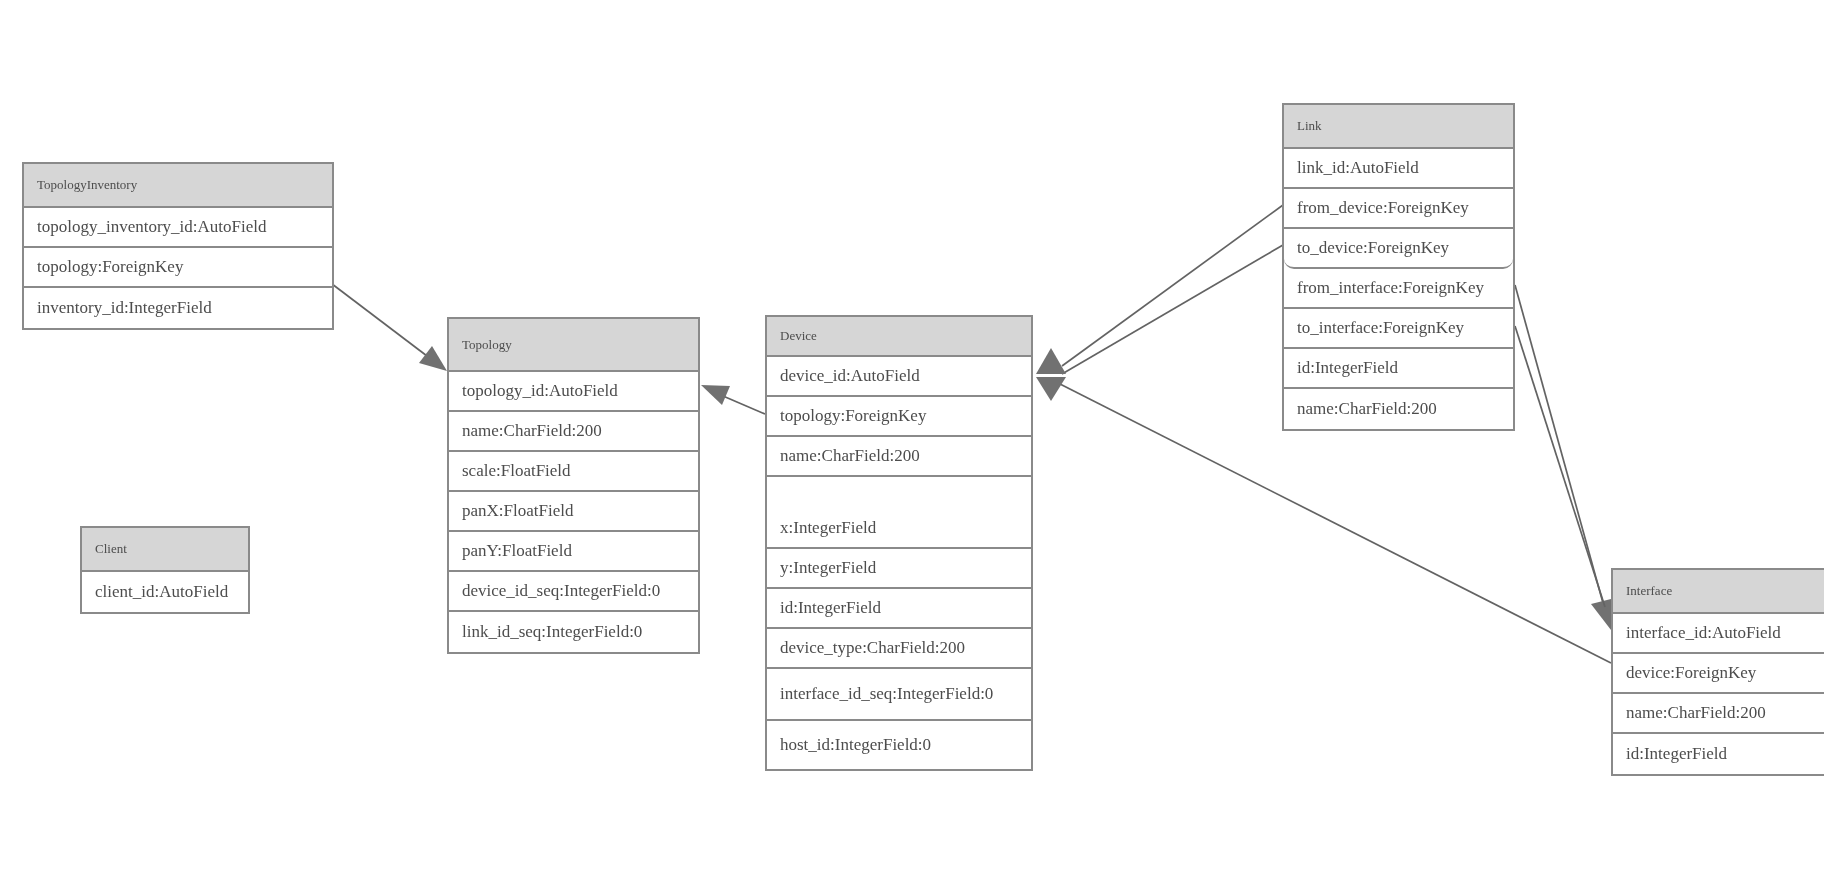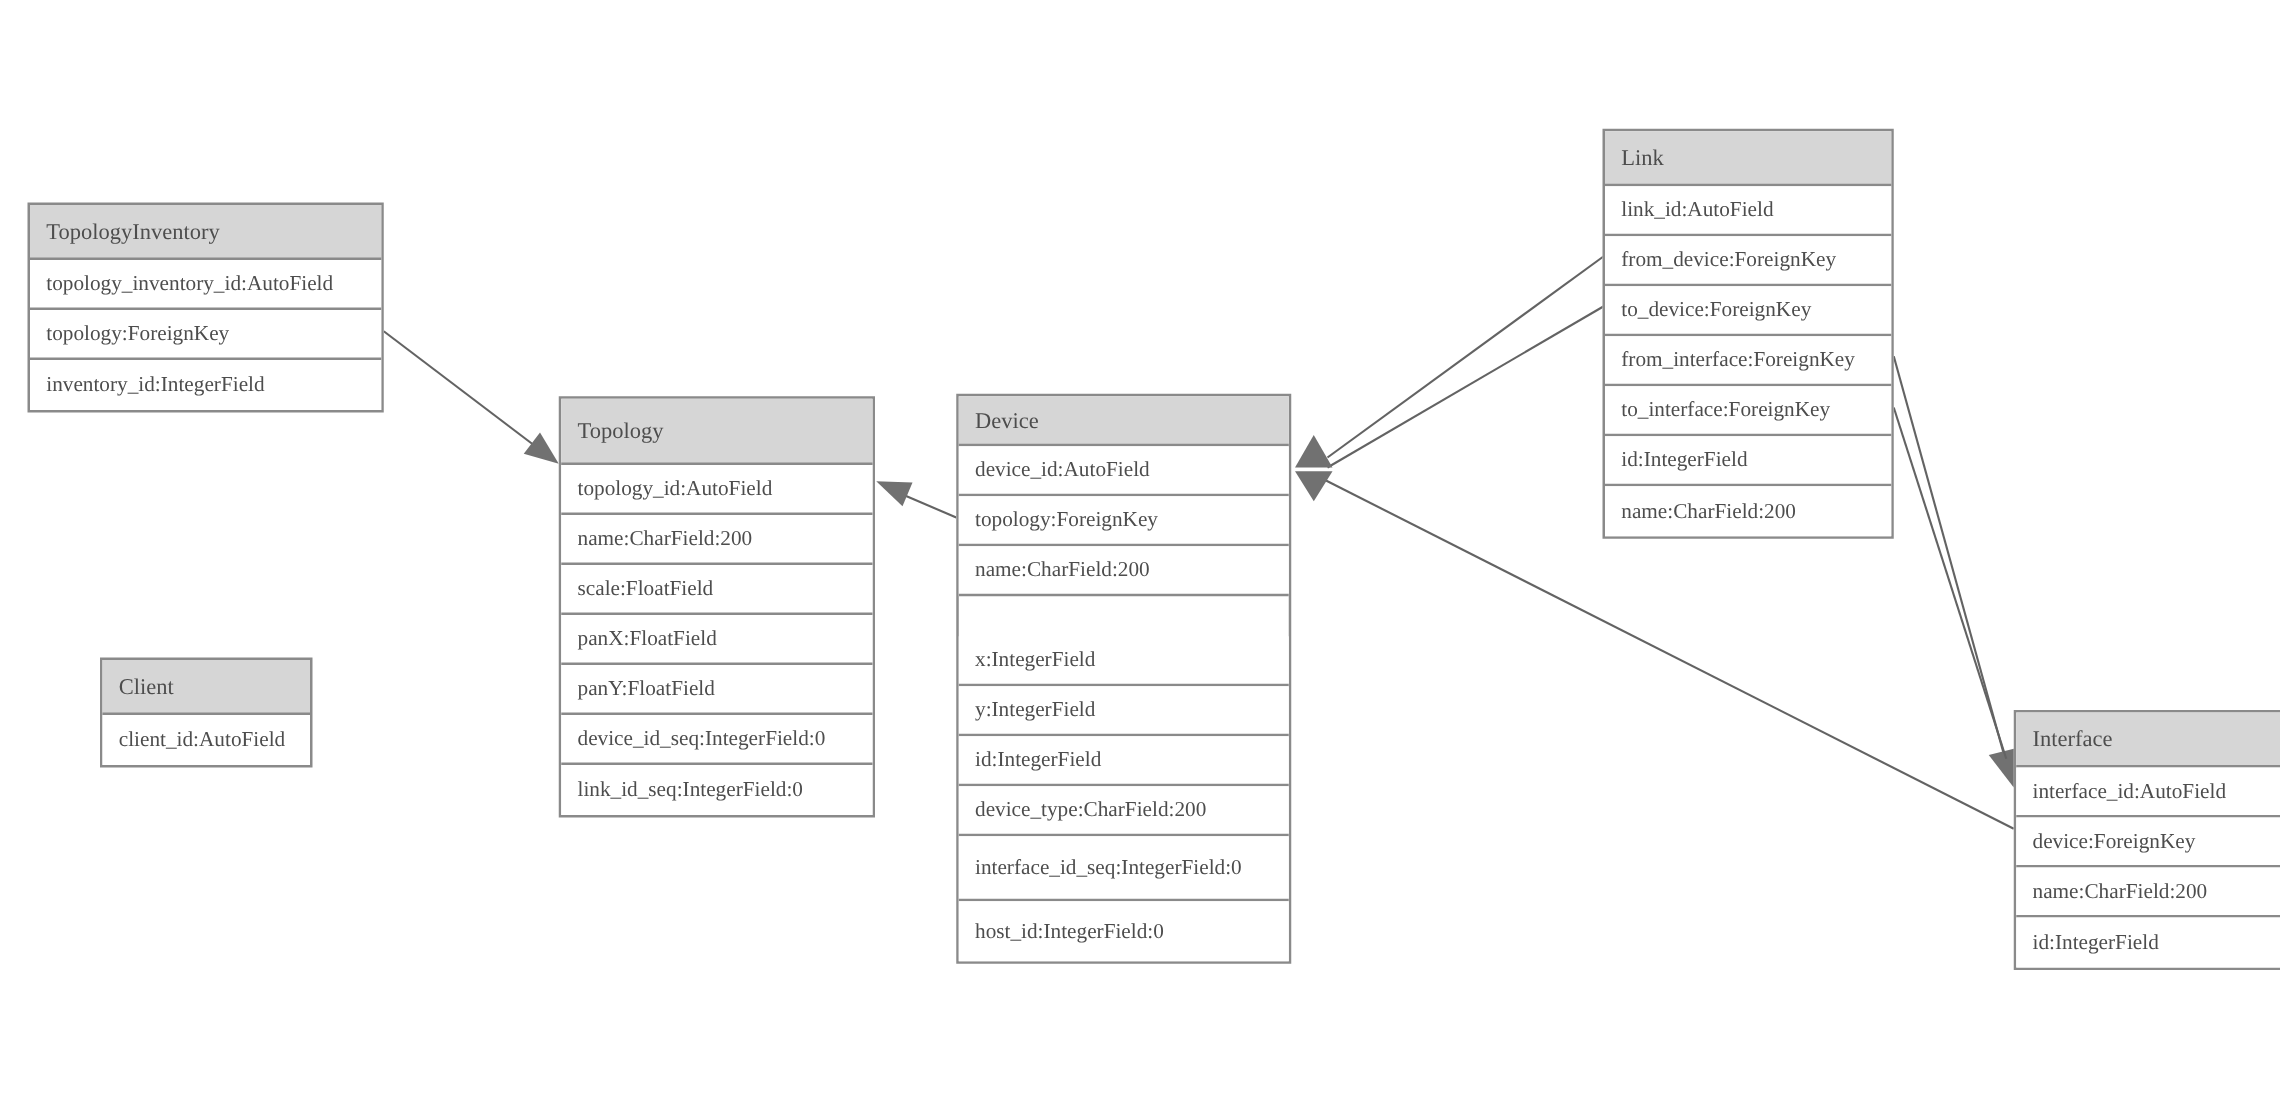--- a/index.html
+++ b/index.html
@@ -37,21 +37,21 @@
     border: 2px solid #8a8a8a;
     background: #ffffff;
   }
   .entity-header {
     box-sizing: border-box;
     border-bottom: 2px solid #8a8a8a;
     background: #d6d6d6;
     display: flex;
     align-items: center;
     padding-left: 13px;
-    font-size: 18px;
+    font-size: 13px;
     color: #4d4d4d;
     white-space: nowrap;
     overflow: hidden;
   }
   .entity-row {
     box-sizing: border-box;
     border-bottom: 2px solid #8a8a8a;
     background: #ffffff;
     display: flex;
     align-items: center;
@@ -77,21 +77,21 @@
       <line x1="1283" y1="205" x2="1062" y2="366" stroke="#636363" stroke-width="1.7"></line>
       <line x1="1283" y1="245" x2="1062" y2="374" stroke="#636363" stroke-width="1.7"></line>
       <line x1="1611" y1="663" x2="1060" y2="384" stroke="#636363" stroke-width="1.7"></line>
       <line x1="1515" y1="285" x2="1603" y2="603" stroke="#636363" stroke-width="1.7"></line>
       <polygon points="1611,630 1591,604 1615,598" fill="#717171"></polygon>
       <line x1="1515" y1="326" x2="1605" y2="607" stroke="#636363" stroke-width="1.7"></line>
       <polygon points="1036,374 1051,348 1066,374" fill="#717171"></polygon>
       <polygon points="1036,377 1066,377 1051,401" fill="#717171"></polygon>
     </svg>
   <div id="entity-layer">
-      <div class="entity" style="left: 22px; top: 162px; width: 285px; border-color: rgb(138, 138, 138);">
+      <div class="entity" style="left: 22px; top: 162px; width: 312px; border-color: rgb(138, 138, 138);">
         <div class="entity-header" style="height: 44px; background: rgb(214, 214, 214); border-color: rgb(138, 138, 138); color: rgb(77, 77, 77);">TopologyInventory</div>
         <div class="entity-row" style="height: 40px; border-color: rgb(138, 138, 138); color: rgb(77, 77, 77);">topology_inventory_id:AutoField</div>
         <div class="entity-row" style="height: 40px; border-color: rgb(138, 138, 138); color: rgb(77, 77, 77);">topology:ForeignKey</div>
         <div class="entity-row" style="height: 40px; border-color: rgb(138, 138, 138); color: rgb(77, 77, 77);">inventory_id:IntegerField</div>
       </div>
       <div class="entity" style="left: 447px; top: 317px; width: 253px; border-color: rgb(138, 138, 138);">
         <div class="entity-header" style="height: 53px; background: rgb(214, 214, 214); border-color: rgb(138, 138, 138); color: rgb(77, 77, 77);">Topology</div>
         <div class="entity-row" style="height: 40px; border-color: rgb(138, 138, 138); color: rgb(77, 77, 77);">topology_id:AutoField</div>
         <div class="entity-row" style="height: 40px; border-color: rgb(138, 138, 138); color: rgb(77, 77, 77);">name:CharField:200</div>
         <div class="entity-row" style="height: 40px; border-color: rgb(138, 138, 138); color: rgb(77, 77, 77);">scale:FloatField</div>
@@ -113,21 +113,21 @@
         <div class="entity-row" style="height: 40px; border-color: rgb(138, 138, 138); color: rgb(77, 77, 77);">y:IntegerField</div>
         <div class="entity-row" style="height: 40px; border-color: rgb(138, 138, 138); color: rgb(77, 77, 77);">id:IntegerField</div>
         <div class="entity-row" style="height: 40px; border-color: rgb(138, 138, 138); color: rgb(77, 77, 77);">device_type:CharField:200</div>
         <div class="entity-row" style="height: 52px; border-color: rgb(138, 138, 138); color: rgb(77, 77, 77);">interface_id_seq:IntegerField:0</div>
         <div class="entity-row" style="height: 48px; border-color: rgb(138, 138, 138); color: rgb(77, 77, 77);">host_id:IntegerField:0</div>
       </div>
       <div class="entity" style="left: 1282px; top: 103px; width: 233px; border-color: rgb(138, 138, 138);">
         <div class="entity-header" style="height: 44px; background: rgb(214, 214, 214); border-color: rgb(138, 138, 138); color: rgb(77, 77, 77);">Link</div>
         <div class="entity-row" style="height: 40px; border-color: rgb(138, 138, 138); color: rgb(77, 77, 77);">link_id:AutoField</div>
         <div class="entity-row" style="height: 40px; border-color: rgb(138, 138, 138); color: rgb(77, 77, 77);">from_device:ForeignKey</div>
-        <div class="entity-row" style="height: 40px; border-color: rgb(138, 138, 138); color: rgb(77, 77, 77);">to_device:ForeignKey</div>
+        <div class="entity-row" style="height: 40px; border-color: rgb(138, 138, 138); color: rgb(77, 77, 77); border-radius: 10px;">to_device:ForeignKey</div>
         <div class="entity-row" style="height: 40px; border-color: rgb(138, 138, 138); color: rgb(77, 77, 77);">from_interface:ForeignKey</div>
         <div class="entity-row" style="height: 40px; border-color: rgb(138, 138, 138); color: rgb(77, 77, 77);">to_interface:ForeignKey</div>
         <div class="entity-row" style="height: 40px; border-color: rgb(138, 138, 138); color: rgb(77, 77, 77);">id:IntegerField</div>
         <div class="entity-row" style="height: 40px; border-color: rgb(138, 138, 138); color: rgb(77, 77, 77);">name:CharField:200</div>
       </div>
       <div class="entity" style="left: 1611px; top: 568px; width: 236px; border-color: rgb(138, 138, 138); text-align: center;">
         <div class="entity-header" style="height: 44px; background: rgb(214, 214, 214); border-color: rgb(138, 138, 138); color: rgb(77, 77, 77);">Interface</div>
         <div class="entity-row" style="height: 40px; border-color: rgb(138, 138, 138); color: rgb(77, 77, 77);">interface_id:AutoField</div>
         <div class="entity-row" style="height: 40px; border-color: rgb(138, 138, 138); color: rgb(77, 77, 77);">device:ForeignKey</div>
         <div class="entity-row" style="height: 40px; border-color: rgb(138, 138, 138); color: rgb(77, 77, 77);">name:CharField:200</div>

